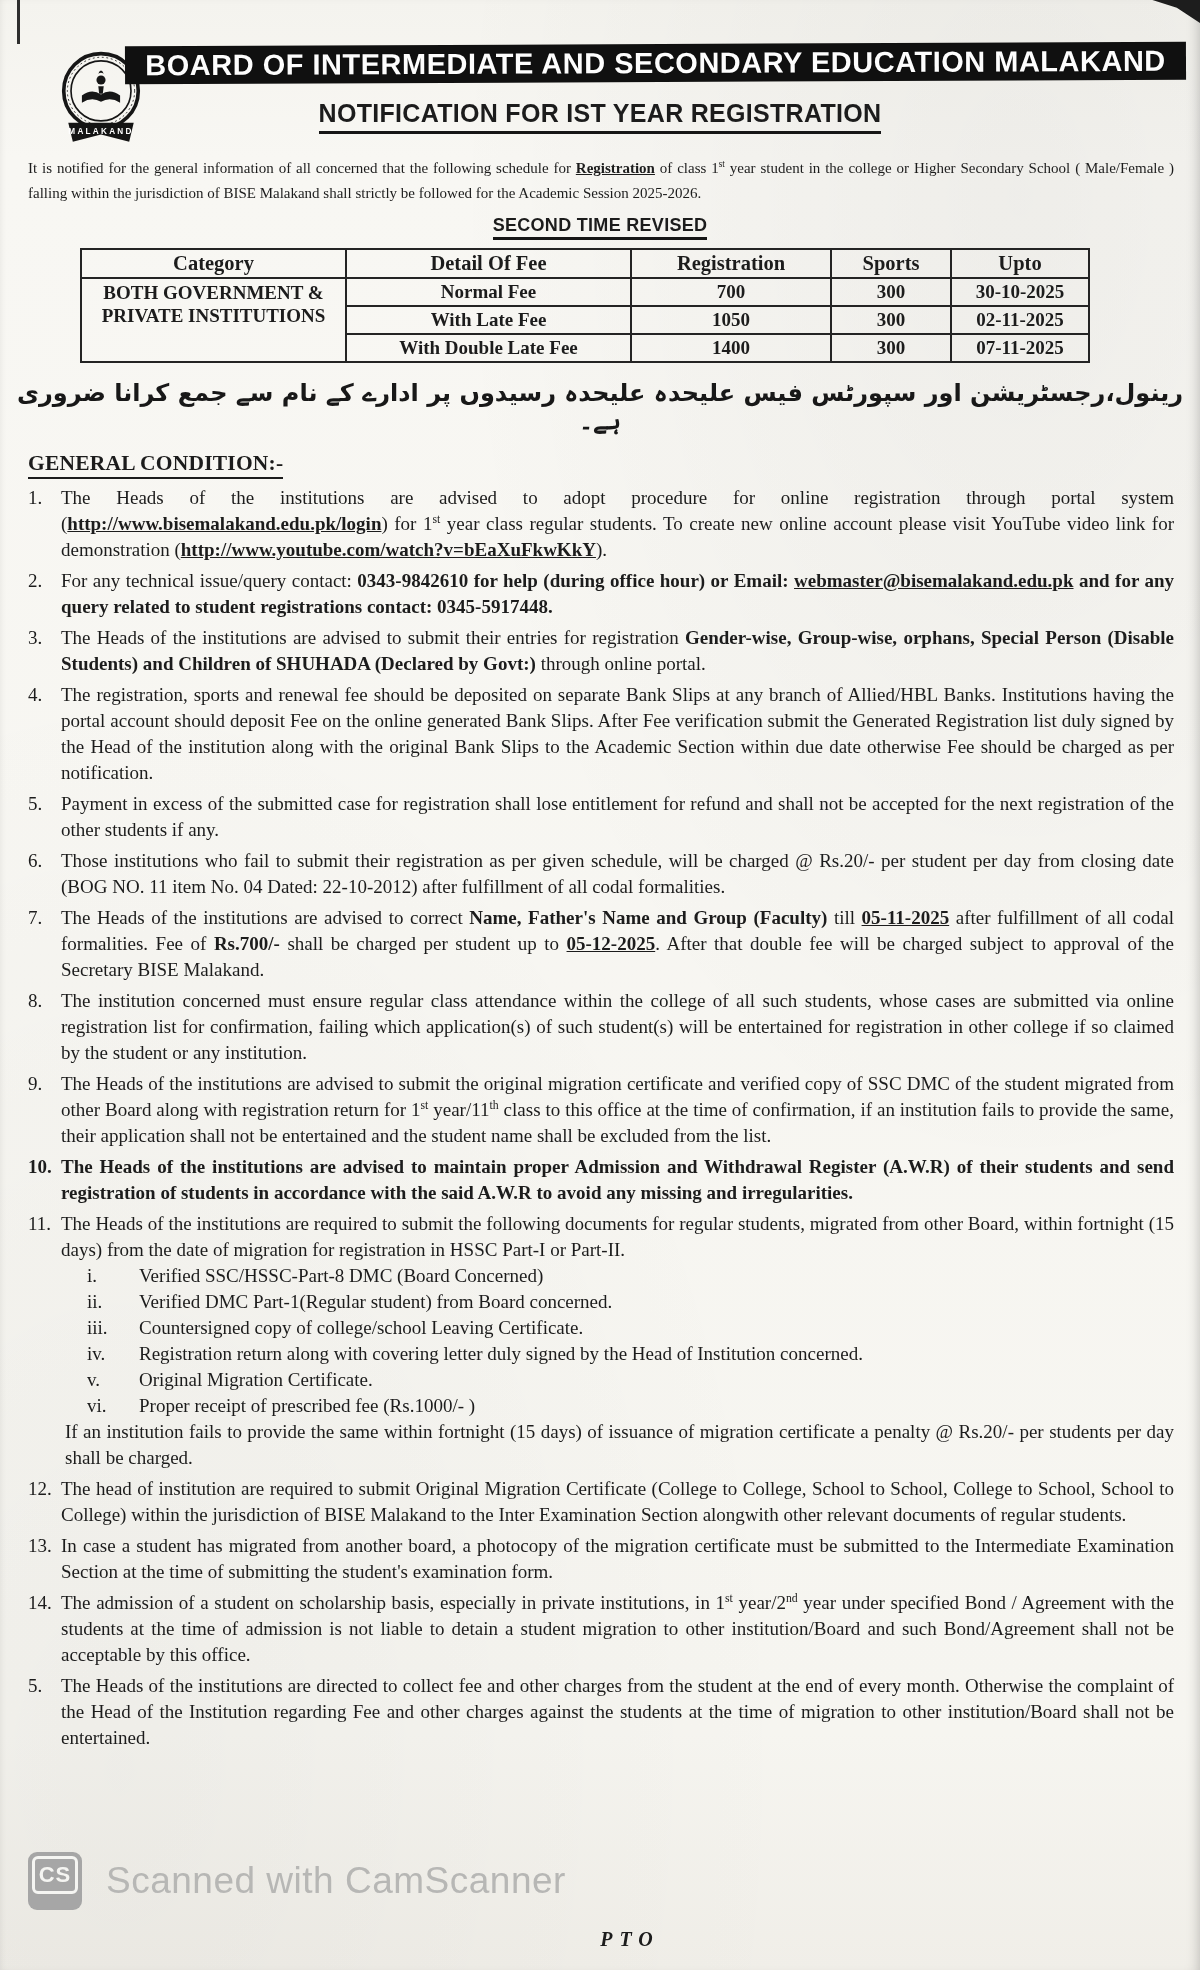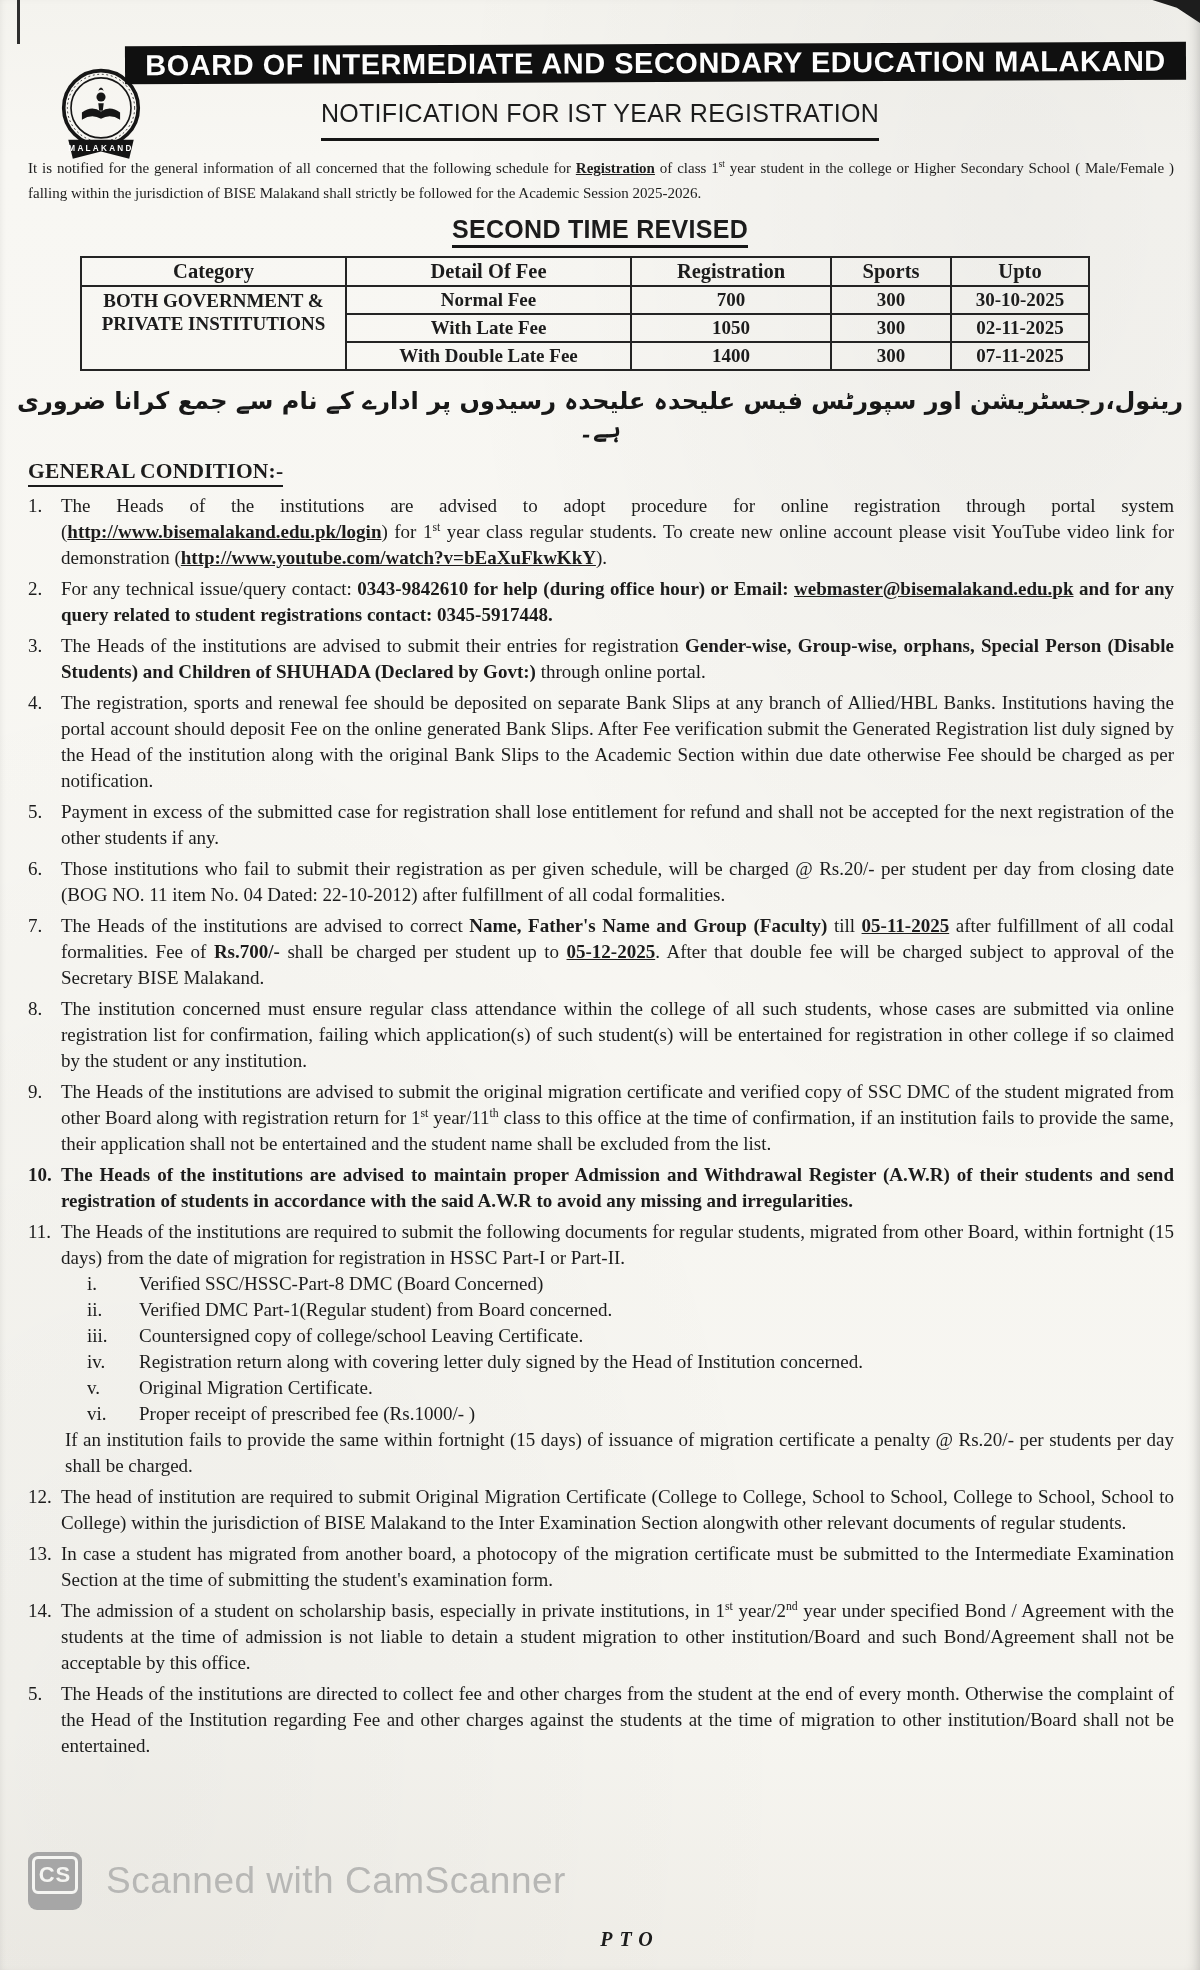--- a/index.html
+++ b/index.html
@@ -19,35 +19,35 @@
 
   
   .header { position:relative; height:102px; margin-top:44px; }
   .banner {
     position:absolute; left:125px; right:14px; top:0; height:38px;
     background:#101010; color:#fdfdfd; text-align:center;
     font-family:"Liberation Sans", sans-serif; font-weight:bold; font-size:29px;
     line-height:38px; letter-spacing:0.5px; transform:rotate(-0.25deg);
     text-shadow:0 0 1px #000;
   }
-  .logo { position:absolute; left:55px; top:23px; }
+  .logo { position:absolute; left:55px; top:6px; }
   .title-row { position:absolute; left:0; right:0; top:55px; text-align:center; }
   .notif-title {
-    display:inline-block; font-family:"Liberation Sans", sans-serif; font-weight:normal;
-    font-size:25px; letter-spacing:0.3px; border-bottom:3px solid #161616; padding-bottom:10px;
+    display:inline-block; font-family:"Liberation Sans", sans-serif; font-weight:bold;
+    font-size:25px; letter-spacing:0.3px; border-bottom:3px solid #161616; padding-bottom:3px;
   }
 
   
   .intro { margin:10px 26px 0 28px; font-size:15px; line-height:24.5px; text-align:justify; }
 
   
   .revision-row { text-align:center; margin-top:10px; }
   .revision-title {
     display:inline-block; font-family:"Liberation Sans", sans-serif; font-weight:bold;
-    font-size:25px; border-bottom:3px solid #161616; padding-bottom:1px; letter-spacing:0.3px;
+    font-size:18px; border-bottom:3px solid #161616; padding-bottom:1px; letter-spacing:0.3px;
   }
   table.fees { border-collapse:collapse; margin:8px 0 0 80px; width:1010px; }
   table.fees th, table.fees td {
     border:2px solid #242424; font-weight:bold; text-align:center;
     padding:2px 7px; font-size:19px; height:17px;
   }
   table.fees th { font-size:20.5px; }
   td.cat { text-align:left; vertical-align:top; padding:4px 8px; font-size:18.5px; line-height:23px; width:265px; }
   .col-detail { width:285px; } .col-reg { width:200px; } .col-sports { width:120px; }
 

